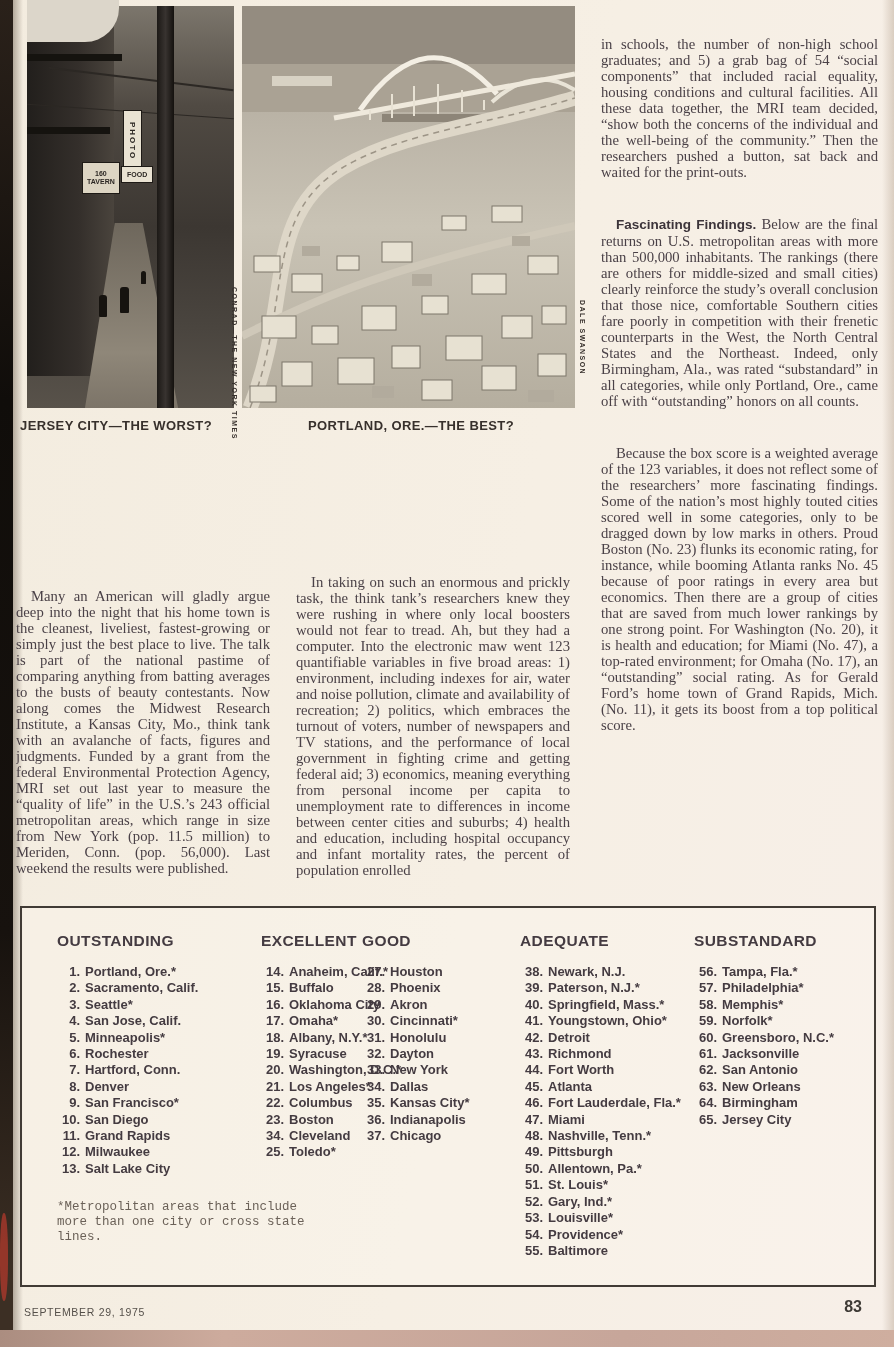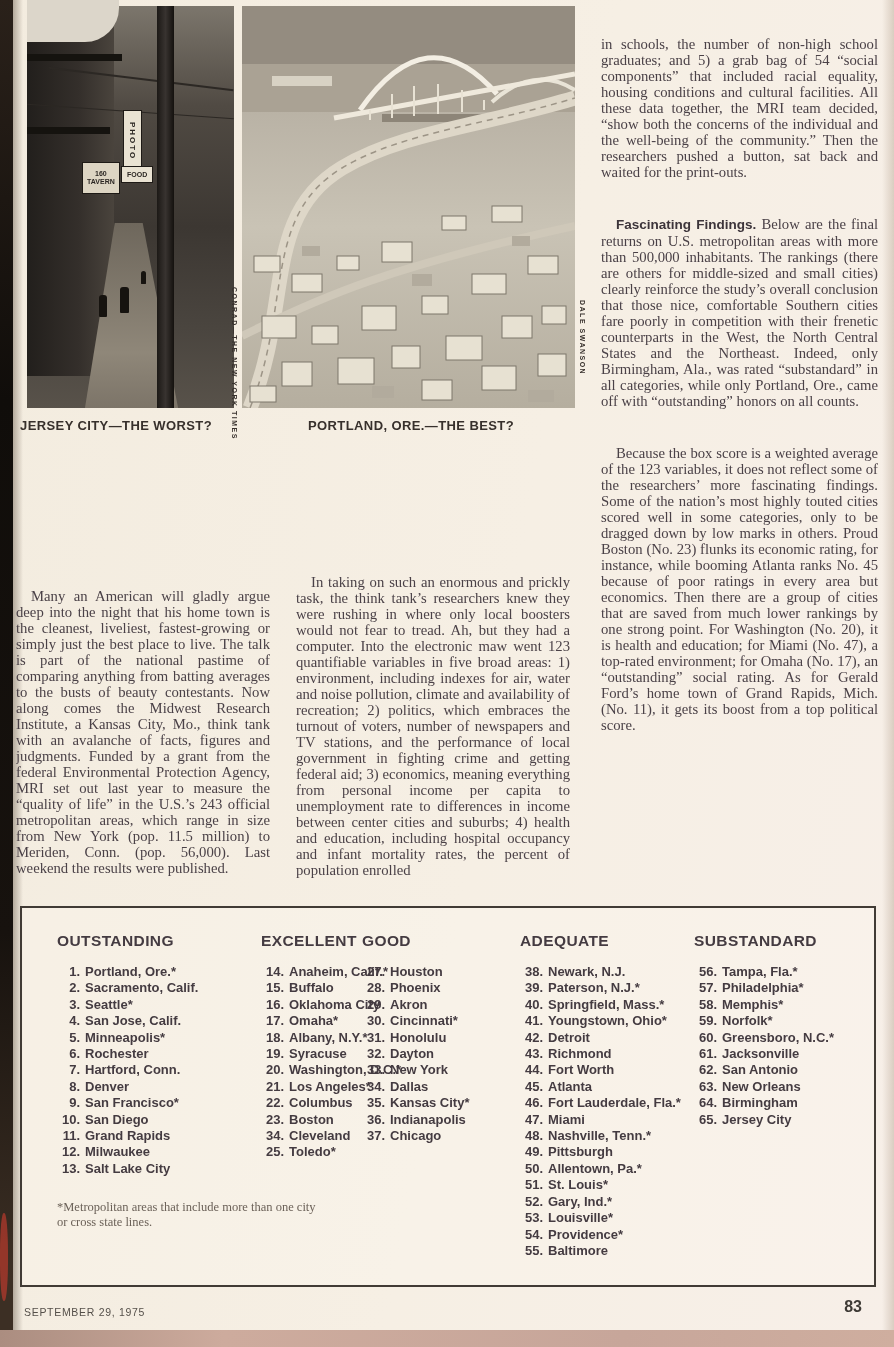--- a/index.html
+++ b/index.html
@@ -73,21 +73,21 @@
   .rk-col{position:absolute;top:24px;font-family:"Liberation Sans",sans-serif;color:#443b41;}
   .rk-head{font-weight:bold;font-size:15.5px;letter-spacing:.4px;margin-bottom:14px;}
   .rk-col-1{left:35px;width:142px;}
   .rk-col-2{left:195px;width:156px;margin-left:44px;}
   .rk-col-3{left:340px;width:150px;}
   .rk-col-4{left:498px;width:176px;}
   .rk-col-5{left:672px;width:178px;}
   .rk-row{display:flex;font-weight:bold;font-size:13px;line-height:16.4px;}
   .rk-n{width:23px;text-align:right;flex:none;margin-right:5px;}
   .rk-c{flex:1;}
-  .footnote{position:absolute;left:35px;top:292px;width:272px;font-family:Liberation Serif, serif;
+  .footnote{position:absolute;left:35px;top:292px;width:272px;font-family:Liberation Mono, monospace;
           font-size:12.5px;line-height:15px;color:#6b6158;}
   
   .footer-date{position:absolute;left:24px;top:1306px;font-family:"Liberation Sans",sans-serif;
           font-size:10.5px;letter-spacing:.7px;color:#55504a;text-align:center;}
   .footer-page{position:absolute;right:32px;top:1298px;font-family:"Liberation Sans",sans-serif;
           font-size:16px;font-weight:bold;color:#3e3a35;}
 </style>
 </head>
 <body>
 

